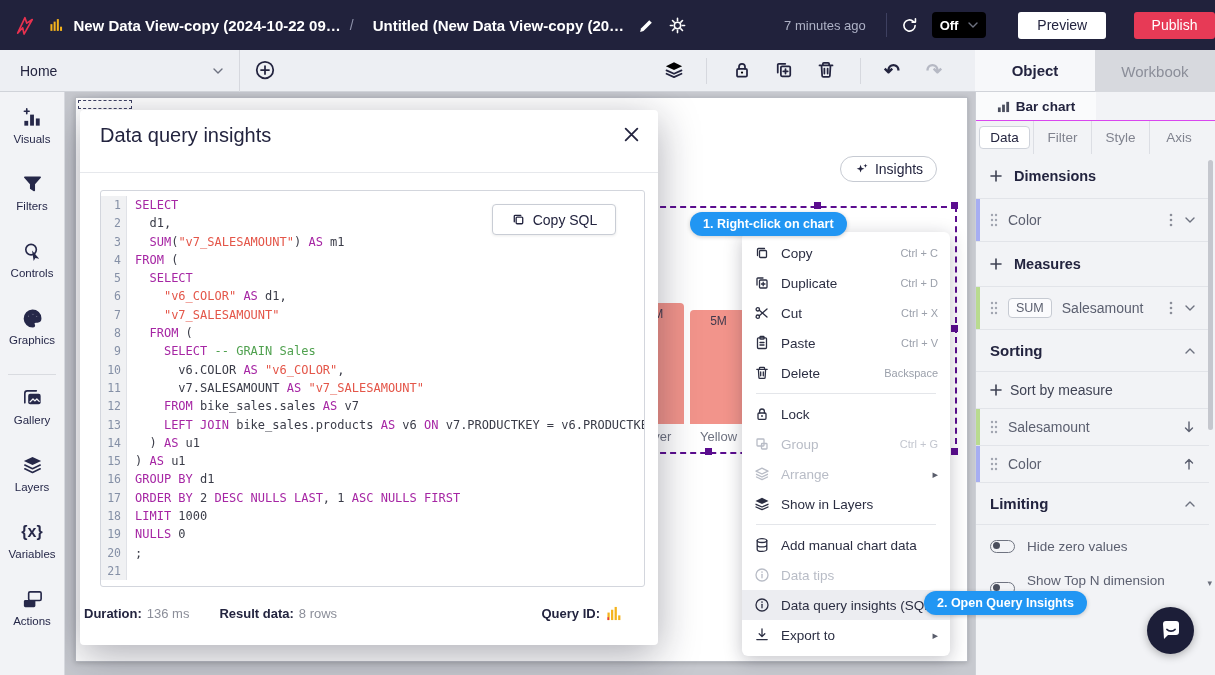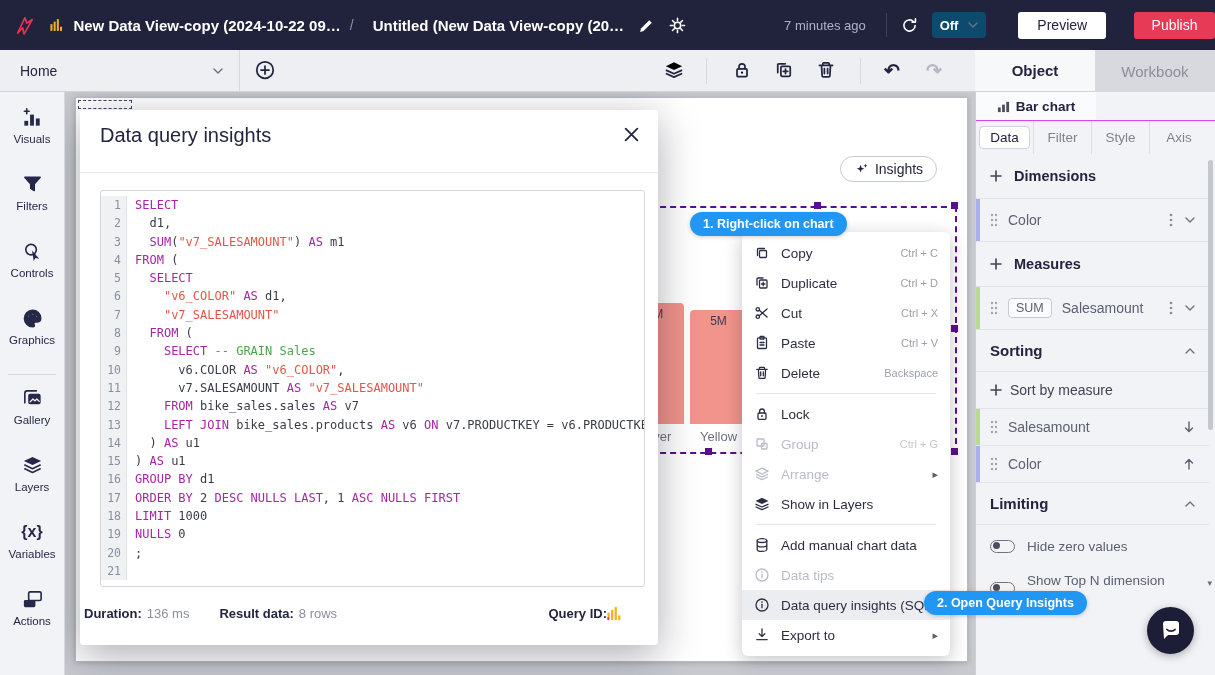--- a/index.html
+++ b/index.html
@@ -19,21 +19,21 @@
 
 .navbar{left:0;top:0;width:1215px;height:50px;background:var(--navbar-bg);display:flex;align-items:center;z-index:50}
 .nav-logo{margin-left:14px;width:26px;height:26px}
 .brandbars{margin-left:14px;width:16px;height:16px}
 .nav-title{color:#fff;font-weight:bold;font-size:15px;margin-left:10px;white-space:nowrap}
 .nav-sep{color:#8f93ab;font-size:14px;margin:0 9px}
 .nav-ic{margin-left:14px;cursor:pointer}
 .nav-ic svg{width:17px;height:17px;stroke:#fff;fill:none;stroke-width:1.5;stroke-linecap:round;stroke-linejoin:round}
 .nav-ago{color:#aeb2c6;font-size:13px;margin-left:98px;white-space:nowrap}
 .nav-vdiv{width:1px;height:24px;background:#3e4060;margin-left:20px}
-.off-pill{margin-left:14px;width:62px;height:26px;background:#0c4a6e;border-radius:4px;display:flex;align-items:center;padding:0 8px;color:#fff;font-size:13px;font-weight:bold;cursor:pointer}
+.off-pill{margin-left:14px;width:62px;height:26px;background:#000000;border-radius:4px;display:flex;align-items:center;padding:0 8px;color:#fff;font-size:13px;font-weight:bold;cursor:pointer}
 .off-pill .chev{margin-left:auto}
 .btn-preview{margin-left:32px;width:104px;height:27px;background:#fff;border-radius:3px;color:var(--ink);font-size:14px;display:flex;align-items:center;justify-content:center;cursor:pointer}
 .btn-publish{margin-left:28px;width:96px;height:27px;background:var(--publish-red);border-radius:3px;color:#fff;font-size:14px;display:flex;align-items:center;justify-content:center;cursor:pointer}
 
 
 .toolbar{left:0;top:50px;width:1215px;height:42px;background:#edeff3;border-bottom:1px solid #d0d3d9;z-index:40}
 .home-cell{left:0;top:0;width:240px;height:42px;border-right:1px solid #d6d8de;display:flex;align-items:center;padding:0 16px 0 20px;cursor:pointer}
 .home-cell span{font-size:14px;color:var(--ink)}
 .home-cell .chev{margin-left:auto}
 .tb-ic{top:10px;cursor:pointer}
@@ -77,21 +77,21 @@
 .code{left:20px;top:80px;width:545px;height:397px;border:1px solid #d3d6dd;border-radius:3px;overflow:hidden;background:#fff;padding-top:5px}
 .sql-row{display:flex;height:18.3px;line-height:18.3px;font-family:"DejaVu Sans Mono",monospace;font-size:12px;white-space:pre}
 .ln{width:26px;background:#f0f1f3;border-right:1px solid #e0e2e7;color:#8590a6;text-align:right;padding-right:5px;flex:none;font-size:11.5px}
 .sql-txt{padding-left:8px;color:var(--sql-text)}
 .tk-k{color:var(--sql-keyword)} .tk-s{color:var(--sql-string)} .tk-c{color:var(--sql-comment)} .tk-p{color:var(--sql-text)}
 .copy-btn{left:412px;top:94px;width:124px;height:31px;background:#fff;border:1px solid #c9cdd5;border-radius:4px;display:flex;align-items:center;justify-content:center;gap:7px;font-size:14px;color:var(--ink);cursor:pointer;box-shadow:0 1px 3px rgba(0,0,0,.08)}
 .copy-btn svg{width:15px;height:15px;stroke:var(--ink);fill:none;stroke-width:1.4;stroke-linecap:round;stroke-linejoin:round}
 .modal-footer{left:4px;top:496px;width:538px;display:flex;align-items:center;font-size:13px}
 .mf-b{font-weight:bold;color:var(--ink)} .mf-v{color:var(--gray-text);margin-left:5px}
 .mf-gap{width:30px}
-.mf-right{margin-left:auto;display:flex;}
+.mf-right{margin-left:auto;display:flex;gap:7px}
 
 
 .menu{left:742px;top:232px;width:208px;background:#fff;border-radius:6px;box-shadow:0 4px 18px rgba(20,20,40,.25);padding:6px 0;z-index:20}
 .menu-item{display:flex;align-items:center;height:30px;padding:0 12px;gap:11px;color:#2b2e42;cursor:pointer}
 .menu-item.hl{background:#ecedf1}
 .menu-item.dis{color:#b8bcc6;cursor:default}
 .mi-icon{flex:none;display:flex}
 .mi-icon svg{width:16px;height:16px;stroke:currentColor;fill:none;stroke-width:1.3;stroke-linecap:round;stroke-linejoin:round}
 .mi-label{font-size:13.5px;flex:1;white-space:nowrap}
 .mi-short{font-size:11px;color:#9ba0ab}
@@ -371,20 +371,27 @@
       <div class="sql-row"><span class="ln">13</span><span class="sql-txt"><span class="tk-p">    </span><span class="tk-k">LEFT JOIN</span><span class="tk-p"> bike_sales.products </span><span class="tk-k">AS</span><span class="tk-p"> v6 </span><span class="tk-k">ON</span><span class="tk-p"> v7.PRODUCTKEY = v6.PRODUCTKEY</span></span></div>
       <div class="sql-row"><span class="ln">14</span><span class="sql-txt"><span class="tk-p">  ) </span><span class="tk-k">AS</span><span class="tk-p"> u1</span></span></div>
       <div class="sql-row"><span class="ln">15</span><span class="sql-txt"><span class="tk-p">) </span><span class="tk-k">AS</span><span class="tk-p"> u1</span></span></div>
       <div class="sql-row"><span class="ln">16</span><span class="sql-txt"><span class="tk-k">GROUP BY</span><span class="tk-p"> d1</span></span></div>
       <div class="sql-row"><span class="ln">17</span><span class="sql-txt"><span class="tk-k">ORDER BY</span><span class="tk-p"> 2 </span><span class="tk-k">DESC NULLS LAST</span><span class="tk-p">, 1 </span><span class="tk-k">ASC NULLS FIRST</span></span></div>
       <div class="sql-row"><span class="ln">18</span><span class="sql-txt"><span class="tk-k">LIMIT</span><span class="tk-p"> 1000</span></span></div>
       <div class="sql-row"><span class="ln">19</span><span class="sql-txt"><span class="tk-k">NULLS</span><span class="tk-p"> 0</span></span></div>
       <div class="sql-row"><span class="ln">20</span><span class="sql-txt"><span class="tk-p">;</span></span></div>
       <div class="sql-row"><span class="ln">21</span><span class="sql-txt"><span class="tk-p"></span></span></div>
     </div>
+  <div class="abs copy-btn">
+    <svg viewBox="0 0 16 16">
+        <path d="M3.5 10.5v-6c0-.6.4-1 1-1h6"></path>
+        <rect x="5.5" y="5.5" width="7" height="7" rx="1"></rect>
+      </svg>
+    <span>Copy SQL</span>
+  </div>
   <div class="abs modal-footer">
     <span class="mf-b">Duration:</span>
     <span class="mf-v">136 ms</span>
     <span class="mf-gap"></span>
     <span class="mf-b">Result data:</span>
     <span class="mf-v">8 rows</span>
     <span class="mf-right">
       <span class="mf-b">Query ID:</span>
       <svg style="width:15px;height:15px" viewBox="0 0 16 16">
           <rect x="0.5" y="7" width="2.4" height="8" fill="#f4b31c"></rect>

